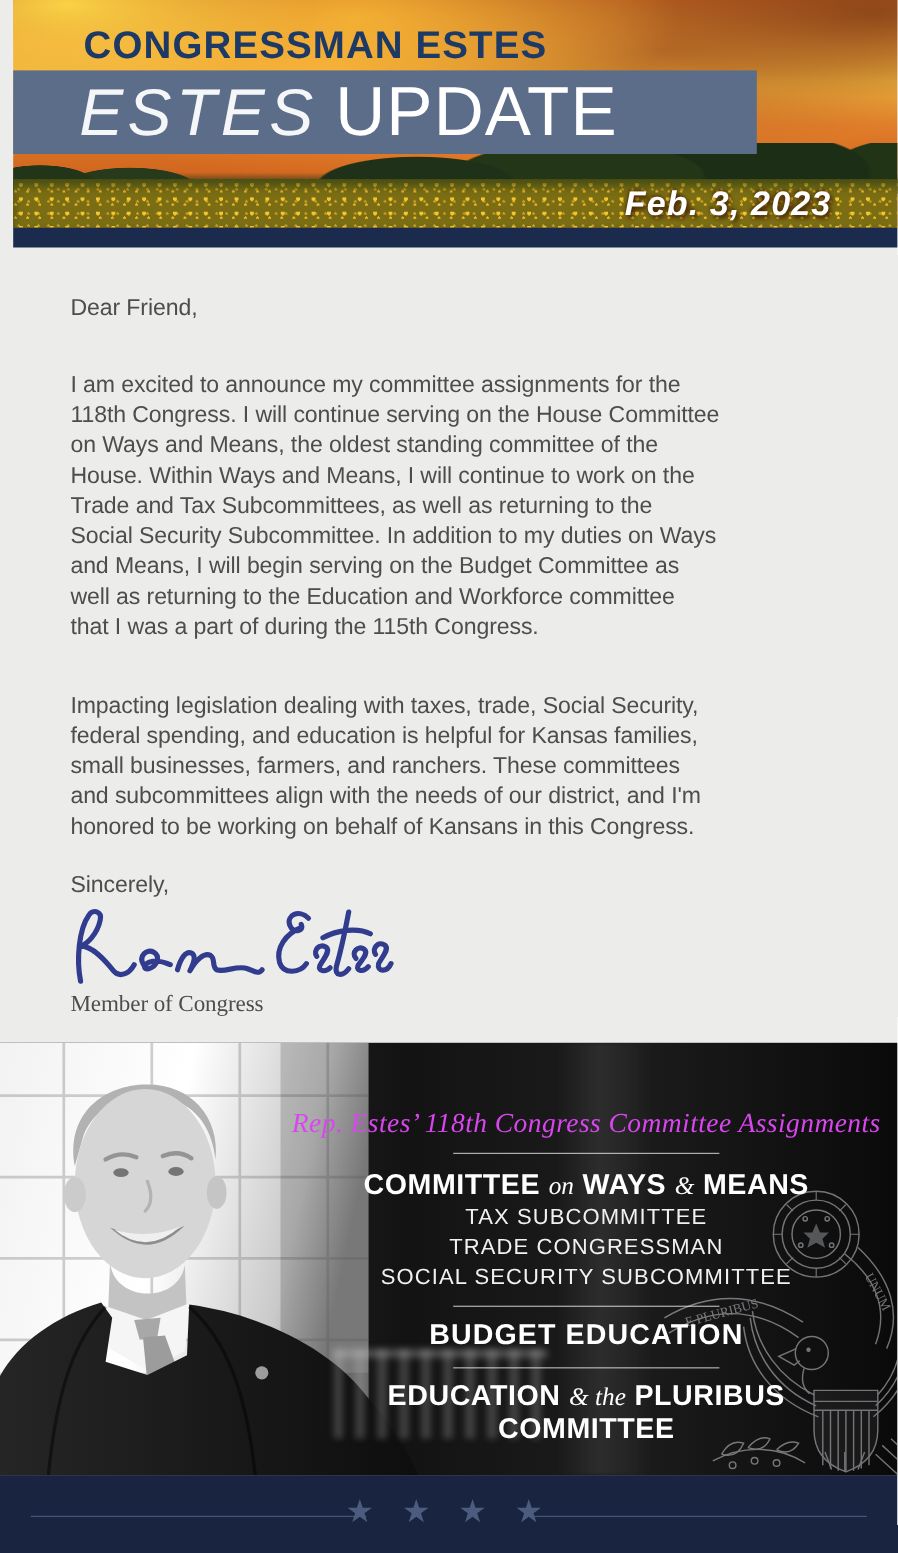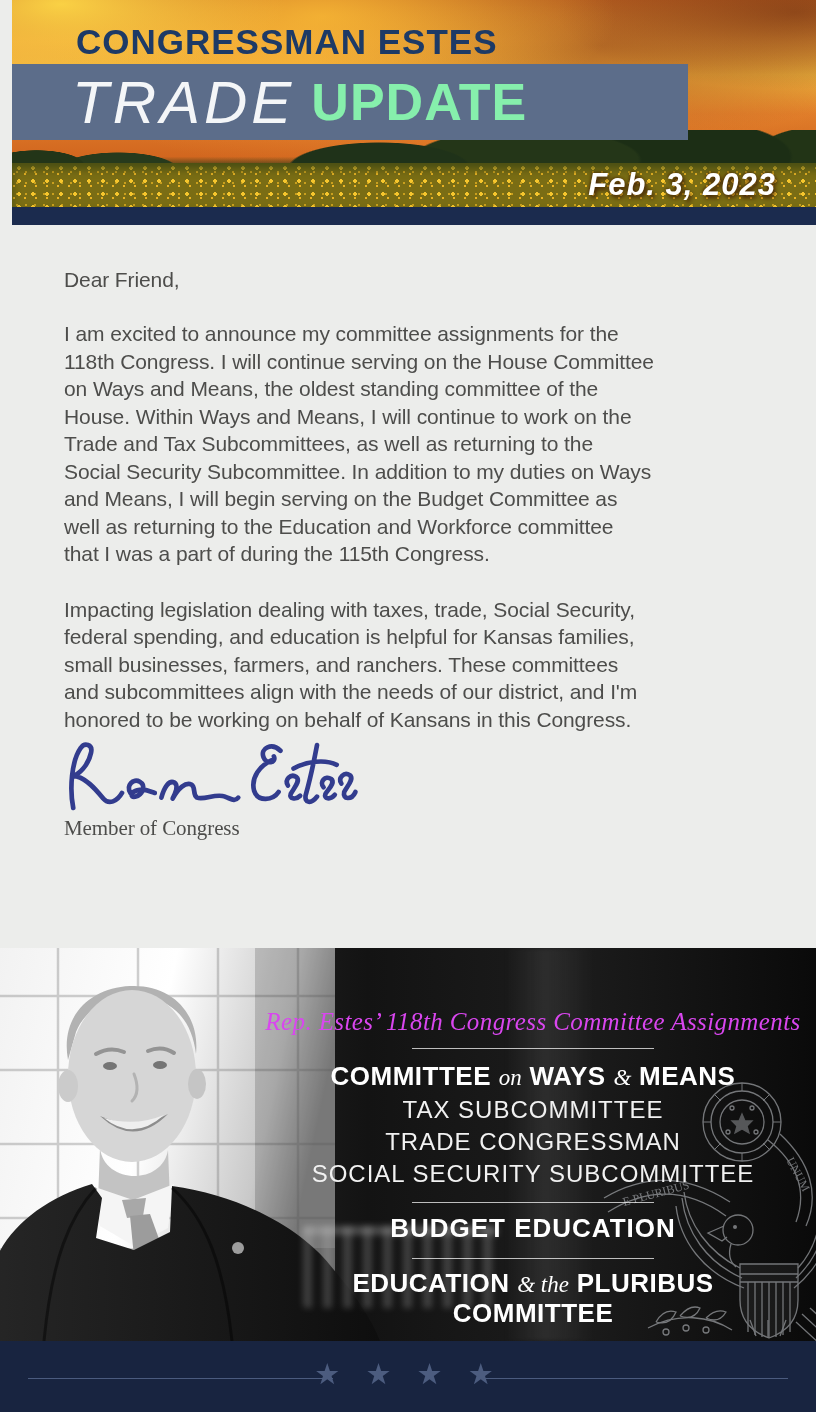--- a/index.html
+++ b/index.html
@@ -47,35 +47,35 @@
   }
   .masthead {
     position:absolute; top:22px; left:64px; z-index:4;
     font-size:35px; font-weight:bold; letter-spacing:1px; color:#1d3a66;
   }
   .banner {
     position:absolute; top:64px; left:0; width:676px; height:76px; z-index:3;
     background:#5c6d8a; display:flex; align-items:center; padding-left:60px;
   }
   .weekly { font-style:italic; font-weight:400; font-size:60px; color:#f4f6f8; letter-spacing:4px; }
-  .update { font-weight:bold; font-size:52px; color:#86efac; letter-spacing:1px; margin-left:16px; }
+  .update { font-weight:normal; font-size:63px; color:#ffffff; letter-spacing:1px; margin-left:16px; }
   .issue-date {
-    position:absolute; top:167px; left:556px; width:208px; z-index:5; text-align:right;
+    position:absolute; top:167px; left:556px; width:208px; z-index:5; text-align:left;
     font-size:31px; font-weight:bold; font-style:italic; letter-spacing:1px; color:#ffffff;
     text-shadow:2px 3px 4px rgba(62,26,4,.9), -1px -1px 3px rgba(62,26,4,.55);
   }
   .header-edge { position:absolute; top:0; right:0; width:5px; height:207px; background:#1b2b4e; z-index:6; }
   .navy-bar { position:absolute; top:207px; left:0; width:816px; height:18px; background:#1b2b4e; }
 
   
   .letter {
     position:absolute; top:225px; left:0; width:722px; height:723px;
     padding:43px 52px 0 64px; color:#4d4d4b; font-size:21px; letter-spacing:-0.1px;
   }
-  .para { margin-top:28px; width:706px; line-height:27.5px; white-space:pre-line; }
+  .para { margin-top:44px; width:706px; line-height:27.5px; white-space:pre-line; }
   .closing { margin-top:28px; }
   .signature { display:block; margin:6px 0 0 -2px; }
   .sig-title { margin-top:1px;font-family:Liberation Serif, serif; }
 
   
   .photo { position:absolute; top:948px; left:0; width:816px; height:393px; background:#101011; overflow:hidden; }
   .scene { position:absolute; top:0; left:0; }
   .balustrade {
     position:absolute; left:303px; top:278px; width:195px; height:82px;
     background:
@@ -92,21 +92,21 @@
   .cg { position:absolute; left:250px; top:0; width:566px; text-align:center; color:#ffffff; z-index:4; }
   .cg-heading {
     margin-top:60px; font-family:"Liberation Serif", serif; font-style:italic;
     font-size:25px; letter-spacing:.4px; color:#d946ef;
   }
   .cg-rule { width:242px; height:1px; background:rgba(255,255,255,.72); margin:12px auto 12px; }
   .cg-rule.r2 { margin:14px auto 10px; }
   .cg-rule.r3 { margin:14px auto 10px; }
   .cg-ways  { font-size:26px; font-weight:bold; letter-spacing:.5px; }
   .it { font-family:"Liberation Serif", serif; font-style:italic; font-weight:400; font-size:23px; letter-spacing:0;text-align:center; }
-  .cg-sub { font-size:24px; font-weight:400; letter-spacing:1px; color:#f1f1f1; margin-top:4px; }
+  .cg-sub { font-size:20px; font-weight:400; letter-spacing:1px; color:#f1f1f1; margin-top:4px; }
   .cg-budget { font-size:26px; font-weight:bold; letter-spacing:1px; }
   .cg-edu { font-size:26px; font-weight:bold; letter-spacing:.5px; line-height:29px; }
 
   
   .footer { position:absolute; top:1341px; left:0; width:816px; height:71px; background:#182440; }
   .fline { position:absolute; top:37px; width:305px; height:1px; background:#4b5b7e; }
   .fline.left { left:28px; } .fline.right { right:28px; }
   .stars {
     position:absolute; top:16px; left:0; width:100%; text-align:center;
     font-family:"DejaVu Sans", sans-serif; font-size:29px; color:#4c5c7f; letter-spacing:8px;
@@ -116,21 +116,21 @@
 <body>
 
 <div class="page">
 
   <header class="header">
     <div class="sky"></div>
     <div class="trees"></div>
     <div class="sunflowers"></div>
     <div class="masthead">CONGRESSMAN ESTES</div>
     <div class="banner">
-      <span class="weekly">TRADE</span>
+      <span class="weekly">ESTES</span>
       <span class="update">UPDATE</span>
     </div>
     <div class="issue-date">Feb. 3, 2023</div>
     <div class="header-edge"></div>
     <div class="navy-bar"></div>
   </header>
 
   <section class="letter">
     <p class="salutation">Dear Friend,</p>
     <p class="para">I am excited to announce my committee assignments for the
@@ -140,20 +140,21 @@
 Trade and Tax Subcommittees, as well as returning to the
 Social Security Subcommittee. In addition to my duties on Ways
 and Means, I will begin serving on the Budget Committee as
 well as returning to the Education and Workforce committee
 that I was a part of during the 115th Congress.</p>
     <p class="para">Impacting legislation dealing with taxes, trade, Social Security,
 federal spending, and education is helpful for Kansas families,
 small businesses, farmers, and ranchers. These committees
 and subcommittees align with the needs of our district, and I'm
 honored to be working on behalf of Kansans in this Congress.</p>
+    <p class="closing">Sincerely,</p>
 
     <svg class="signature" width="300" height="76" viewBox="0 0 320 78" aria-label="Ron Estes signature">
       <g fill="none" stroke="#323c8e" stroke-width="5" stroke-linecap="round" stroke-linejoin="round">
         <path d="M12,72 C8,52 10,22 20,8 C24,2 33,4 31,13 C28,27 18,36 12,38 C24,38 36,52 44,62 C50,69 59,65 64,56"></path>
         <path d="M73,56 C68,48 76,40 83,44 C90,48 86,58 78,60 C72,61 73,55 81,53 C87,51 93,54 99,56"></path>
         <path d="M106,61 C109,50 114,42 120,45 C125,48 120,58 118,62 C124,51 132,44 138,47 C143,50 139,58 144,61 C152,64 164,56 174,60 C180,62 184,66 188,61"></path>
         <path d="M233,11 C224,2 211,8 215,18 C218,26 229,24 226,17 M226,20 C211,26 201,40 205,54 C209,66 225,64 231,55"></path>
         <path d="M241,48 C237,42 244,35 250,39 C255,43 247,51 244,57 C242,62 249,64 254,59"></path>
         <path d="M272,5 C269,21 264,44 260,58 C258,67 266,68 272,60 M247,30 C261,22 281,20 293,26"></path>
         <path d="M279,50 C274,44 281,37 287,41 C292,45 284,52 281,57 C279,62 286,64 291,58"></path>

